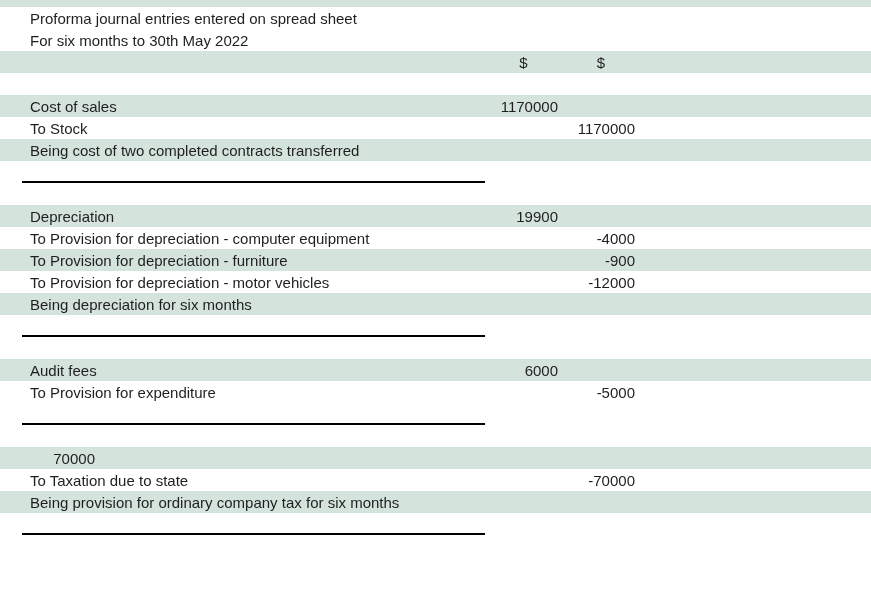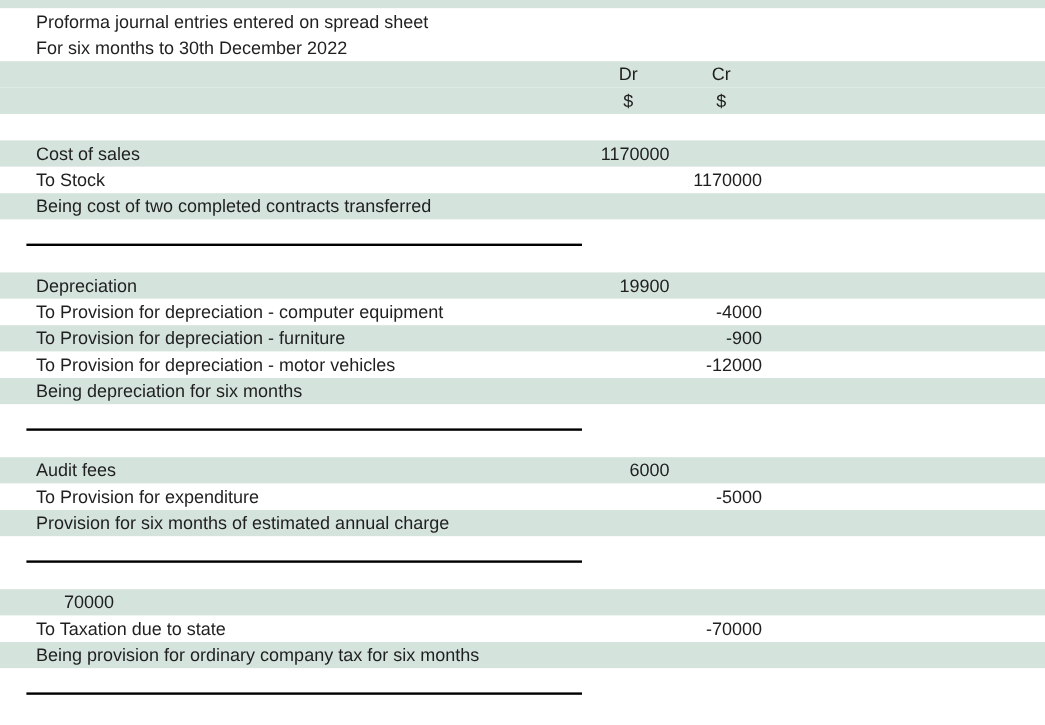--- a/index.html
+++ b/index.html
@@ -53,49 +53,36 @@
           <span></span>
         </div>
     <div class="col col-d">
           <span></span>
         </div>
     <div class="col col-e"></div>
   </div>
       <div class="row white text">
     <div class="col col-a"></div>
     <div class="col col-b">
-          <span>For six months to 30th December 2022</span>
+          <span>For six months to 30th May 2022</span>
         </div>
     <div class="col col-c">
           <span></span>
         </div>
     <div class="col col-d">
           <span></span>
         </div>
     <div class="col col-e"></div>
   </div>
       <div class="row green header">
     <div class="col col-a"></div>
     <div class="col col-b">
           <span></span>
         </div>
     <div class="col col-c">
-          <span>Dr</span>
-        </div>
-    <div class="col col-d">
-          <span>Cr</span>
-        </div>
-    <div class="col col-e"></div>
-  </div>
-      <div class="row green header">
-    <div class="col col-a"></div>
-    <div class="col col-b">
-          <span></span>
-        </div>
-    <div class="col col-c">
           <span>$</span>
         </div>
     <div class="col col-d">
           <span>$</span>
         </div>
     <div class="col col-e"></div>
   </div>
       <div class="row white blank">
     <div class="col col-a"></div>
     <div class="col col-b">
@@ -281,33 +268,20 @@
       <div class="row white entry">
     <div class="col col-a"></div>
     <div class="col col-b">
           <span>To Provision for expenditure</span>
         </div>
     <div class="col col-c">
           <span></span>
         </div>
     <div class="col col-d">
           <span>-5000</span>
-        </div>
-    <div class="col col-e"></div>
-  </div>
-      <div class="row green entry">
-    <div class="col col-a"></div>
-    <div class="col col-b">
-          <span>Provision for six months of estimated annual charge</span>
-        </div>
-    <div class="col col-c">
-          <span></span>
-        </div>
-    <div class="col col-d">
-          <span></span>
         </div>
     <div class="col col-e"></div>
   </div>
       <div class="row white separator">
     <div class="col col-a"></div>
     <div class="col col-b">
           <span></span>
         </div>
     <div class="col col-c">
           <span></span>

